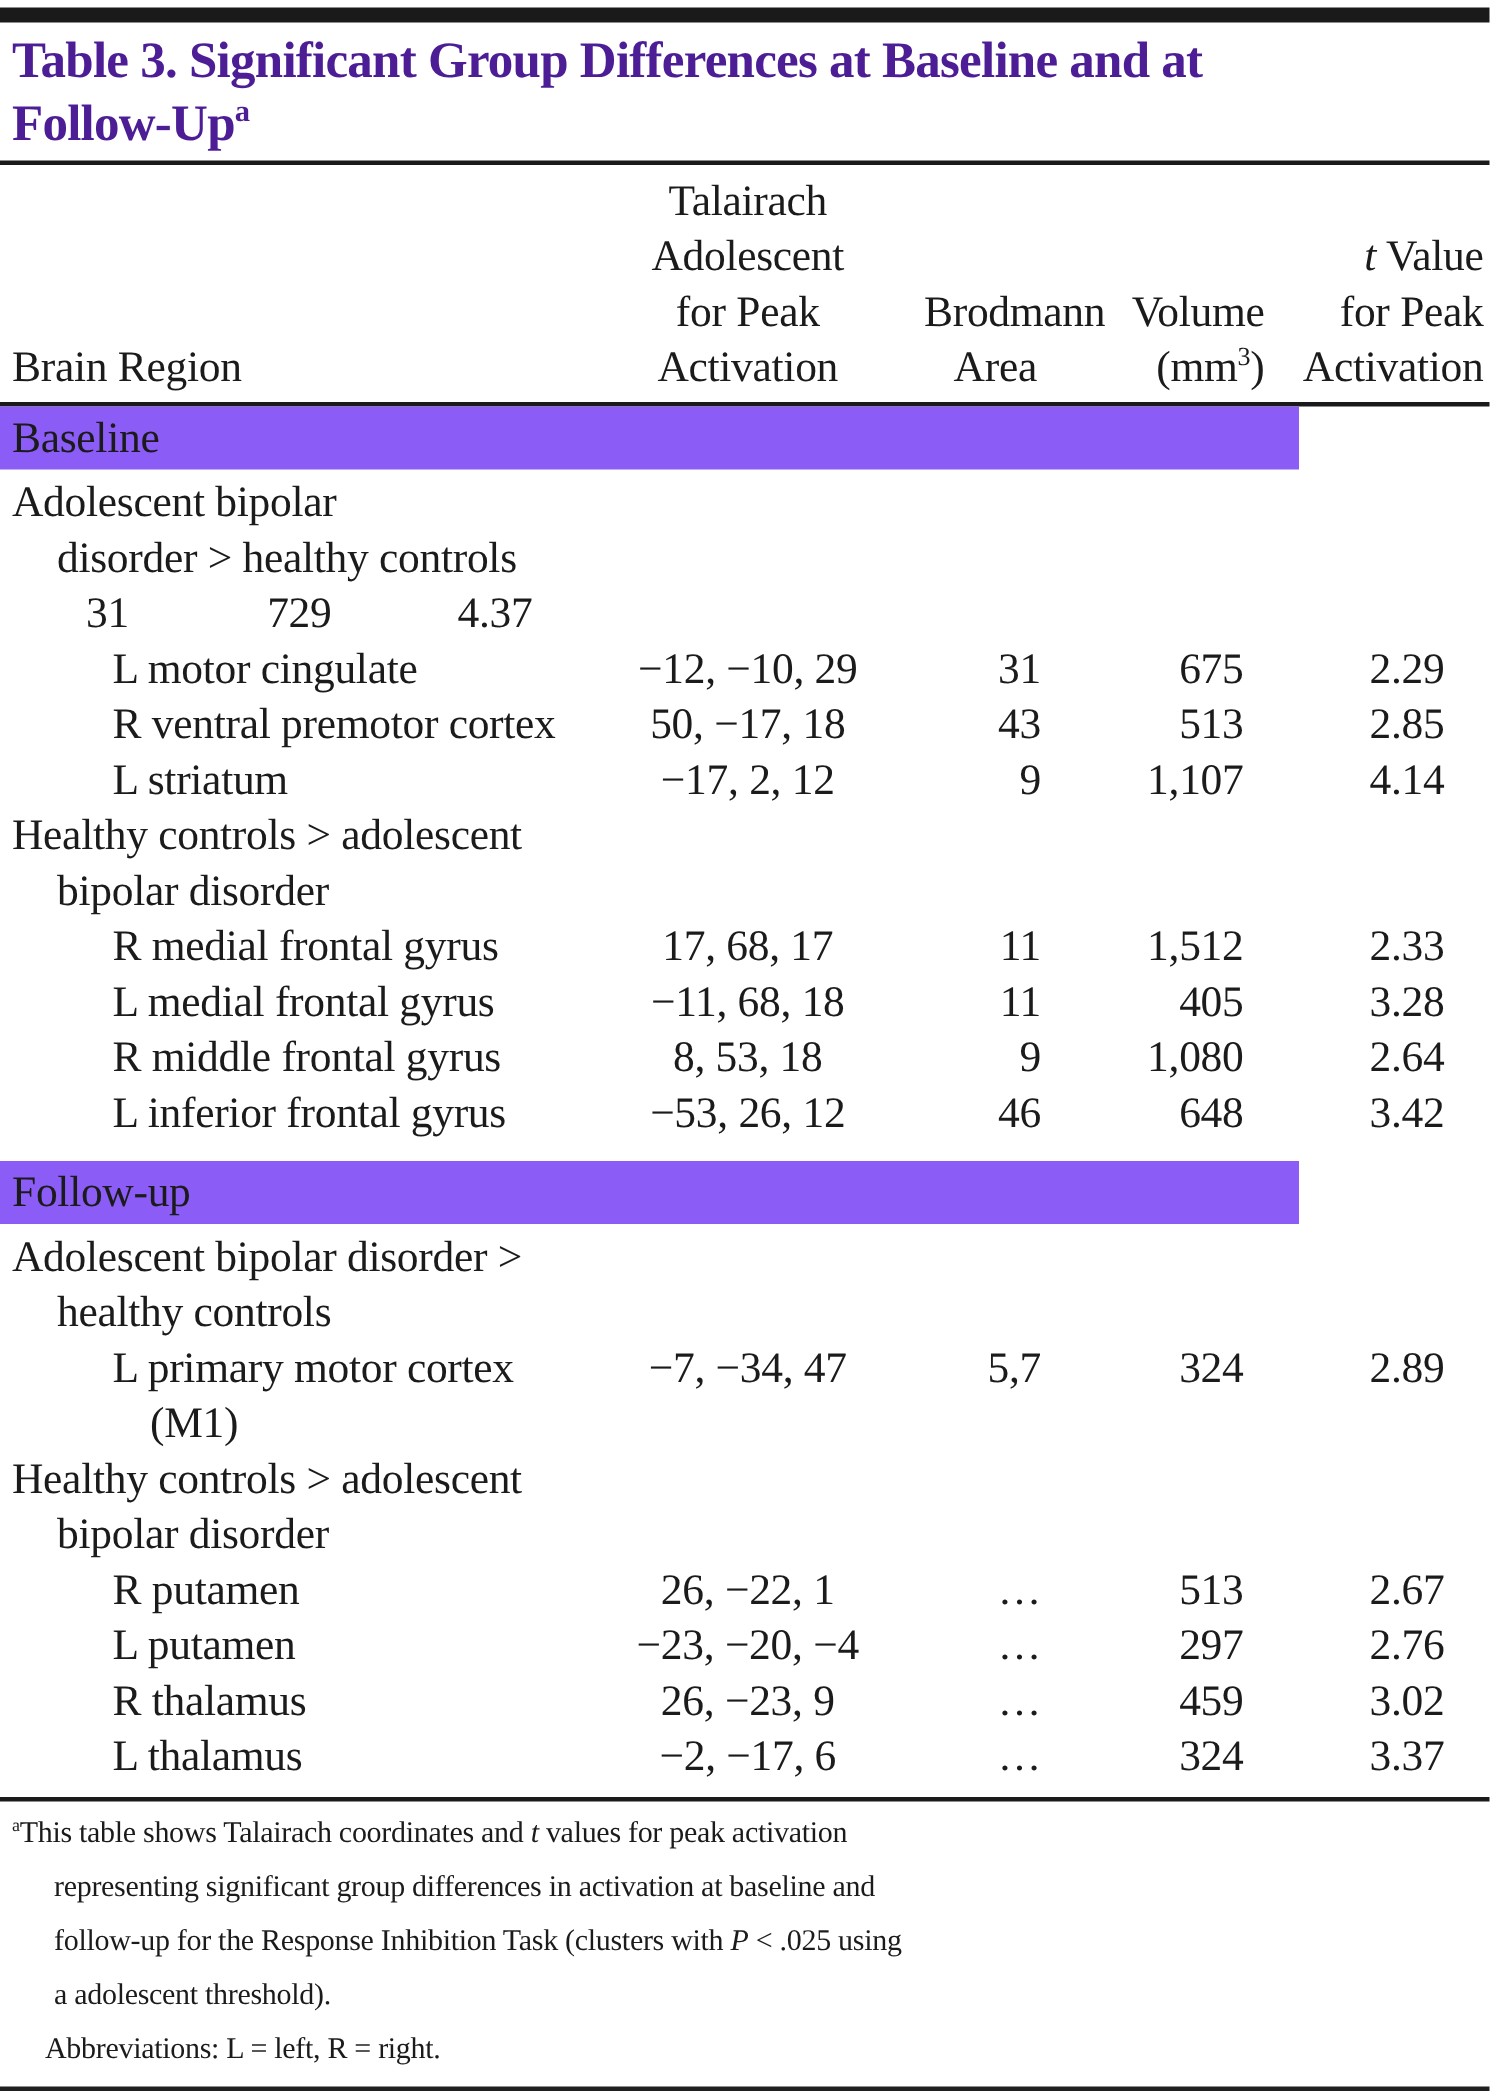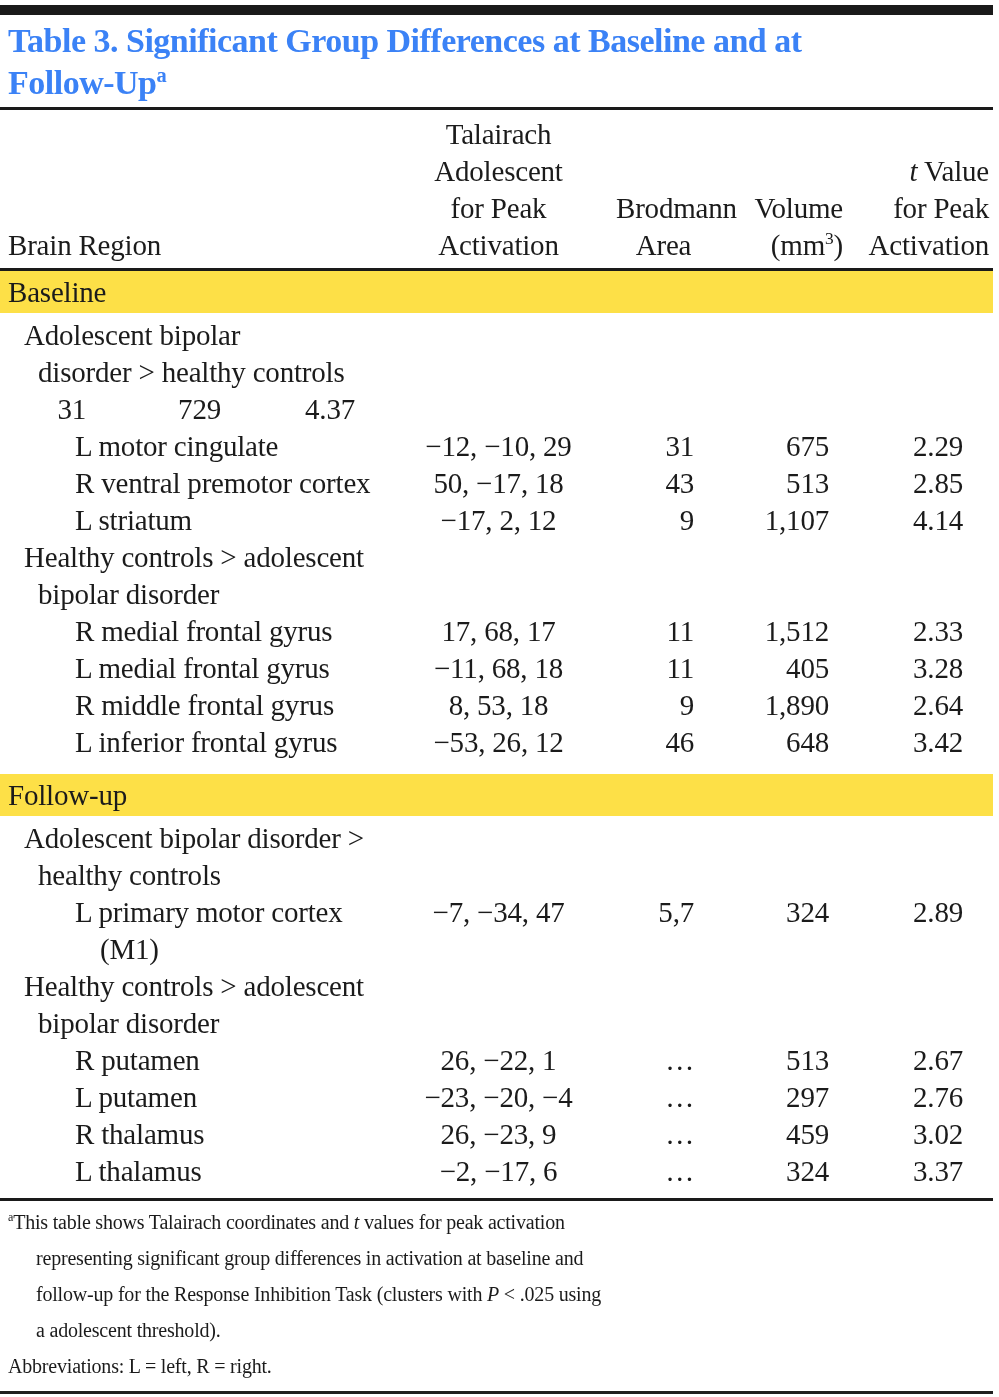--- a/index.html
+++ b/index.html
@@ -8,21 +8,21 @@
     font-family:"Liberation Serif", serif;
     color:#1b1b1b;
     letter-spacing:-0.2px;
   }
   .page { position:relative; width:999px; height:1397px; }
 
   .top-bar { width:993px; height:10px; background:#1a1a1a; margin-top:5px; }
 
   .title {
     font-size:34px; font-weight:bold; line-height:42px;
-    letter-spacing:-0.5px; padding:5px 0 0 8px; color:#3b82f6;
+    letter-spacing:-0.5px; padding:5px 0 0 8px; color:#4c1d95;
   }
   .title sup { font-size:60%; line-height:0; }
 
   .rule  { width:993px; height:3px; background:#1a1a1a; }
   .title-rule { margin-top:3px; }
   .head-rule  { margin-top:4px; }
   .foot-rule  { margin-top:8px; }
 
   .colhead {
     display:flex; align-items:flex-end;
@@ -32,44 +32,44 @@
   .colhead .line { white-space:nowrap; }
   .ch-region { flex:1; }
   .ch-coords { width:235px; text-align:center; }
   .ch-brod   { width:95px;  text-align:center; }
   .ch-vol    { width:132px; text-align:right; }
   .ch-t      { width:148px; text-align:right; padding-right:2px; box-sizing:border-box; }
   .ch-t i, .fn i { font-style:italic; }
   .ch-vol sup, .fn sup { font-size:60%; line-height:0; }
 
   .band {
-    width:993px; height:42px; line-height:42px;
-    background:#fde047; font-size:29px;
+    width:866px; height:42px; line-height:42px;
+    background:#8b5cf6; font-size:29px;
     padding-left:8px; box-sizing:border-box;
     white-space:nowrap;
   }
   .band.followup { margin-top:13px; }
 
   .group { margin-top:4px; font-size:29px; line-height:37px; }
-  .gh-line1 { padding-left:24px;  white-space:nowrap; }
+  .gh-line1 { padding-left:8px;  white-space:nowrap; }
   .gh-line2 { padding-left:38px; white-space:nowrap; }
 
   .data-row { display:flex; width:991px; box-sizing:border-box; padding-left:8px;
               font-size:29px; line-height:37px; }
   .c-region { flex:1; padding-left:67px; box-sizing:border-box; white-space:nowrap; }
   .c-coords { width:235px; text-align:center; white-space:nowrap; }
   .c-brod   { width:95px;  text-align:right; padding-right:17px; box-sizing:border-box; }
   .c-vol    { width:132px; text-align:right; padding-right:14px; box-sizing:border-box; }
   .c-t      { width:148px; text-align:right; padding-right:28px; box-sizing:border-box; }
   .region-line2 { padding-left:100px; font-size:29px; line-height:37px; white-space:nowrap; }
 
   .fn { font-size:20px; line-height:36px; margin-top:3px; }
   .fn-line  { padding-left:8px;  white-space:nowrap; }
   .fn-cont  { padding-left:36px; white-space:nowrap; }
-  .fn-abbr  { padding-left:8px;  white-space:nowrap; }
+  .fn-abbr  { padding-left:8px;  white-space:nowrap;margin-left:22px; }
 
   .bottom-rule {
     width:993px; height:4px; margin-top:7px;
     border-top:3px solid #1f1f1f;
     border-bottom:2px solid #8f8f8f;
   }
 </style>
 </head>
 <body>
 
@@ -160,21 +160,21 @@
       <div class="c-region">L medial frontal gyrus</div>
       <div class="c-coords">−11, 68, 18</div>
       <div class="c-brod">11</div>
       <div class="c-vol">405</div>
       <div class="c-t">3.28</div>
     </div>
     <div class="data-row">
       <div class="c-region">R middle frontal gyrus</div>
       <div class="c-coords">8, 53, 18</div>
       <div class="c-brod">9</div>
-      <div class="c-vol">1,890</div>
+      <div class="c-vol">1,080</div>
       <div class="c-t">2.64</div>
     </div>
     <div class="data-row">
       <div class="c-region">L inferior frontal gyrus</div>
       <div class="c-coords">−53, 26, 12</div>
       <div class="c-brod">46</div>
       <div class="c-vol">648</div>
       <div class="c-t">3.42</div>
     </div>
   </div>

